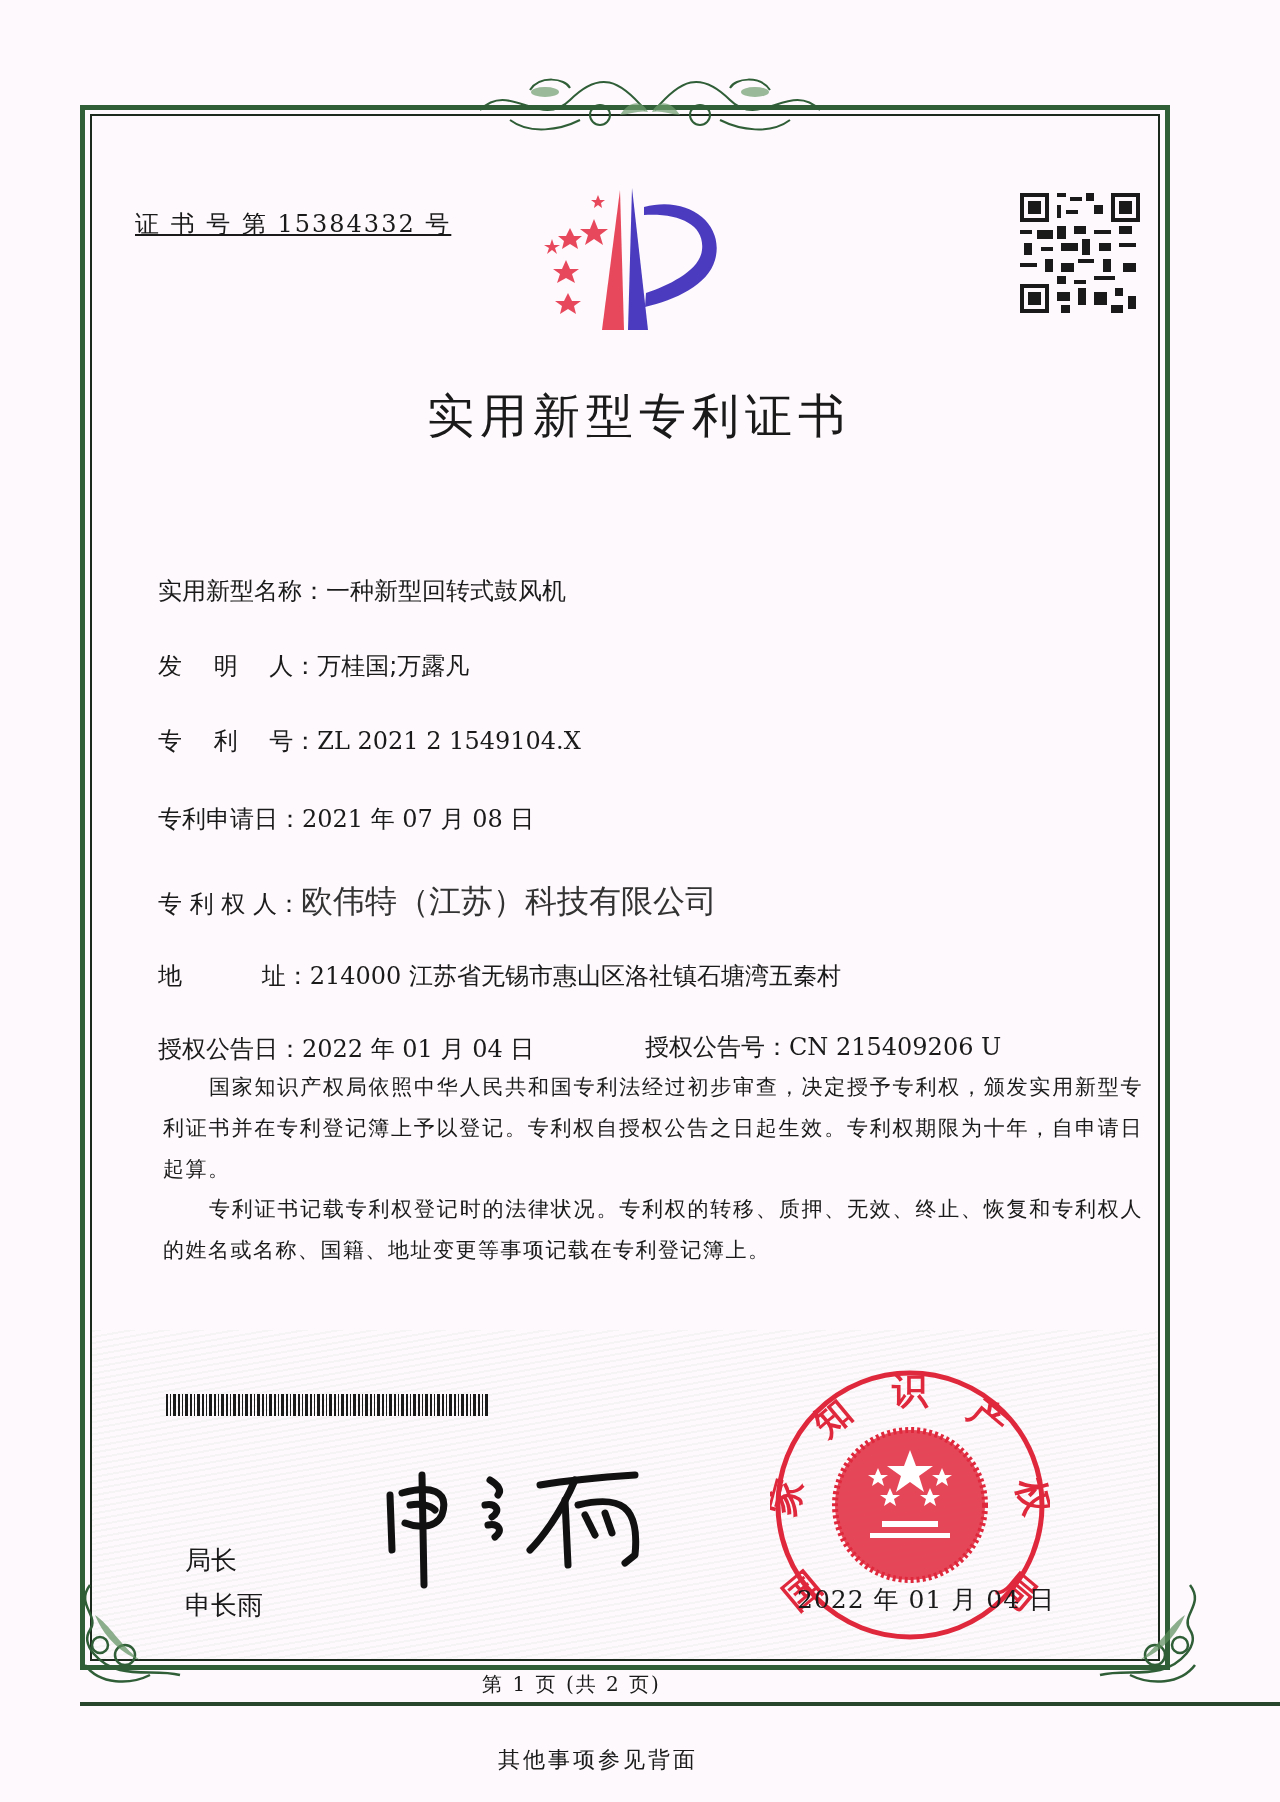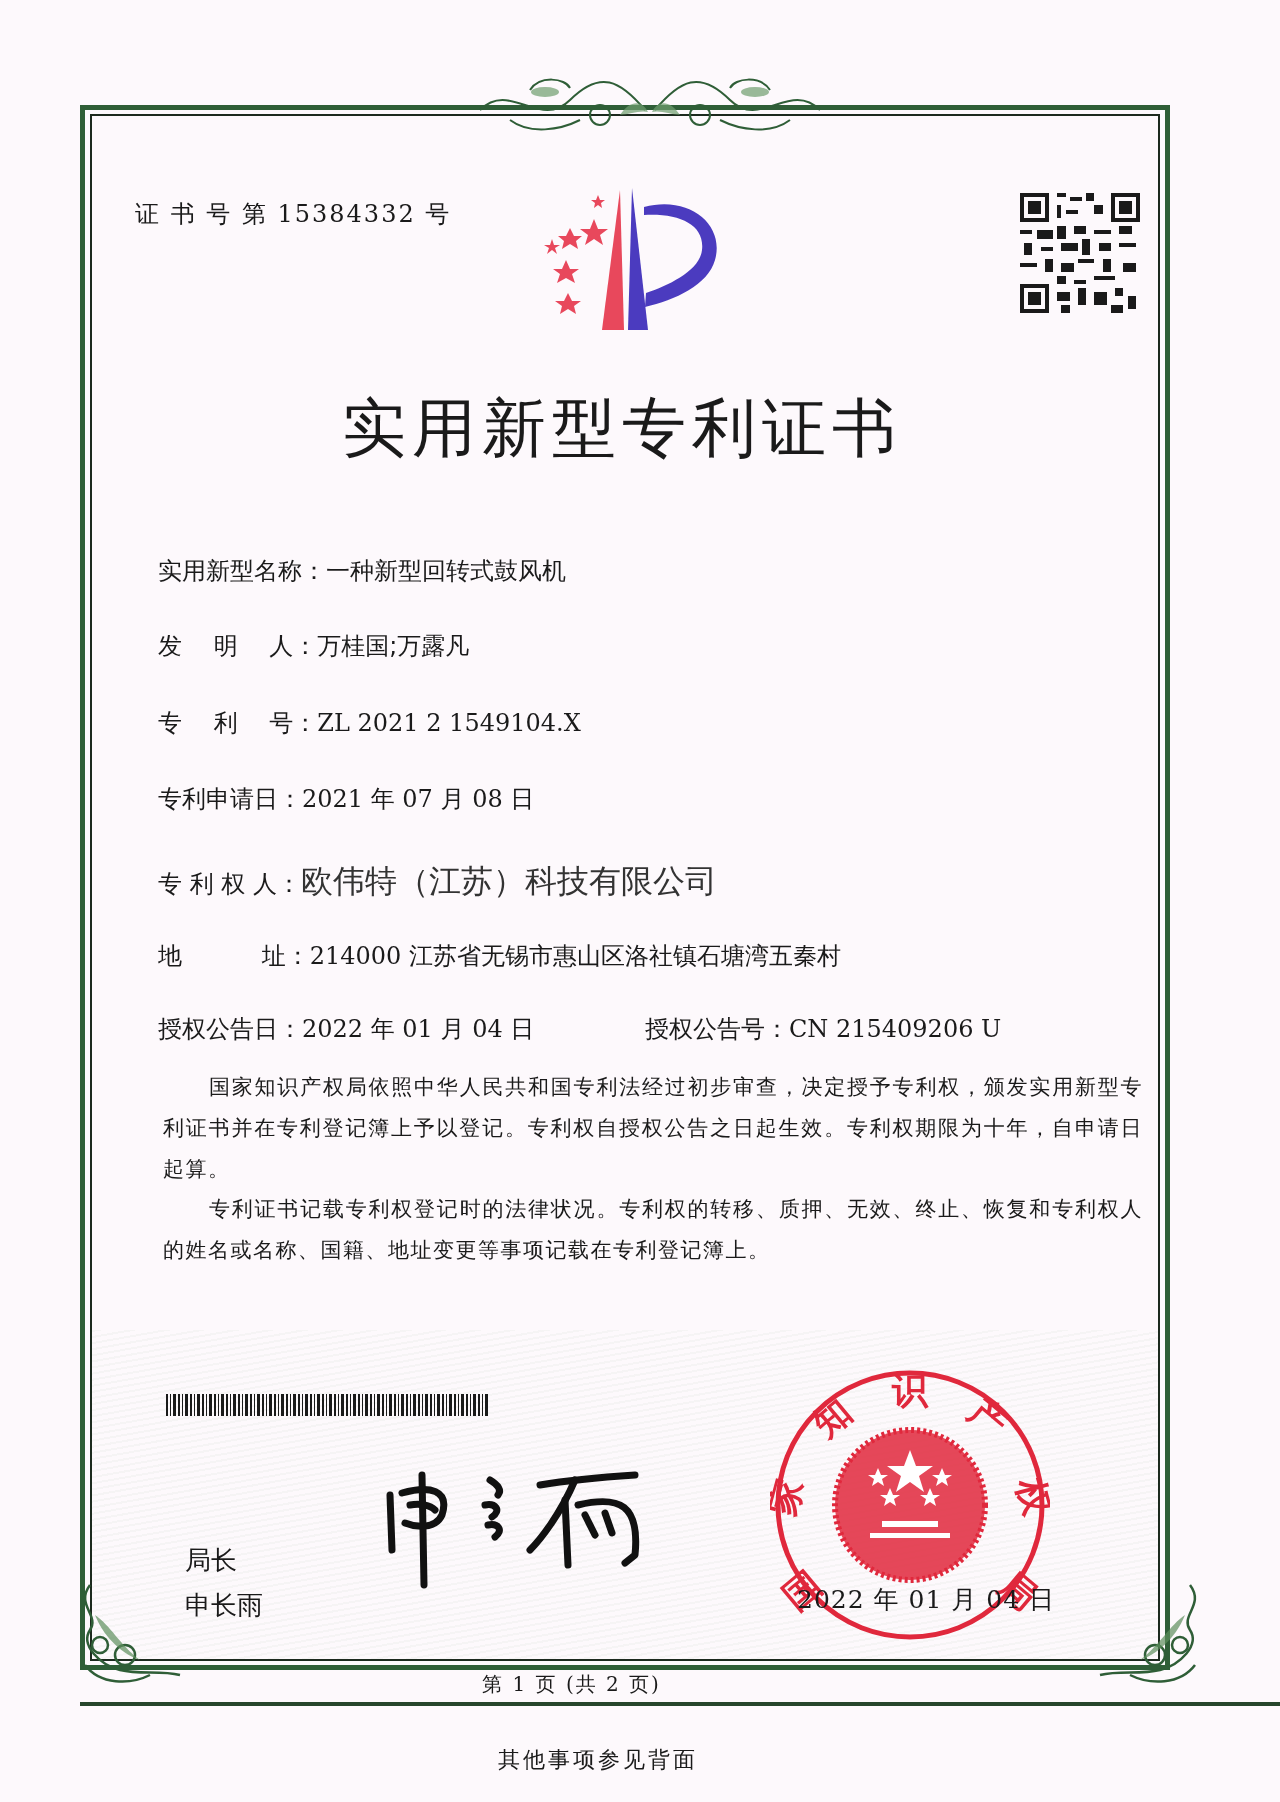--- a/index.html
+++ b/index.html
@@ -22,31 +22,31 @@
       background: repeating-linear-gradient(170deg, rgba(180,200,180,0.10) 0 2px, rgba(255,255,255,0) 2px 6px);
     }
     .ornament-top {
       position: absolute; left: 470px; top: 70px; width: 360px; height: 70px;
     }
     .ornament-corner { position: absolute; width: 120px; height: 120px; }
     .ornament-bl { left: 70px; top: 1575px; }
     .ornament-br { left: 1090px; top: 1575px; transform: scaleX(-1); }
 
     .cert-no {
-      position: absolute; left: 135px; top: 198px; font-size: 24px; letter-spacing: 2px;
+      position: absolute; left: 135px; top: 208px; font-size: 24px; letter-spacing: 2px; text-decoration: underline;
     }
     .logo { position: absolute; left: 540px; top: 185px; width: 200px; height: 150px; }
     .qr { position: absolute; left: 1020px; top: 193px; width: 120px; height: 120px; }
     .title {
-      position: absolute; left: 0; width: 1244px; top: 385px; text-align: center;
-      font-family: "DejaVu Serif", serif; font-size: 64px; letter-spacing: 6px; font-weight: normal;
+      position: absolute; left: 17px; width: 1244px; top: 385px; text-align: center;
+      font-family: "DejaVu Serif", serif; font-size: 47px; letter-spacing: 6px; font-weight: normal;
     }
     .field { position: absolute; left: 158px; font-size: 24px; white-space: nowrap; }
     .field .lbl { display: inline-block; }
-    .field .val { display: inline-block; }
+    .field .val { display: inline-block; margin-top: 20px; }
     .sans { font-family: "DejaVu Sans", "Liberation Sans", sans-serif; }
     .para {
       position: absolute; left: 163px; width: 980px; font-size: 21px; line-height: 41px;
       text-indent: 46px; letter-spacing: 1.5px; text-align: justify;
       font-family: "DejaVu Sans", sans-serif;
     }
     .barcode {
       position: absolute; left: 166px; top: 1394px; width: 322px; height: 22px;
       background: repeating-linear-gradient(90deg, #1a1a1a 0 2px, transparent 2px 4px, #1a1a1a 4px 5px, transparent 5px 7px, #1a1a1a 7px 10px, transparent 10px 12px);
     }

